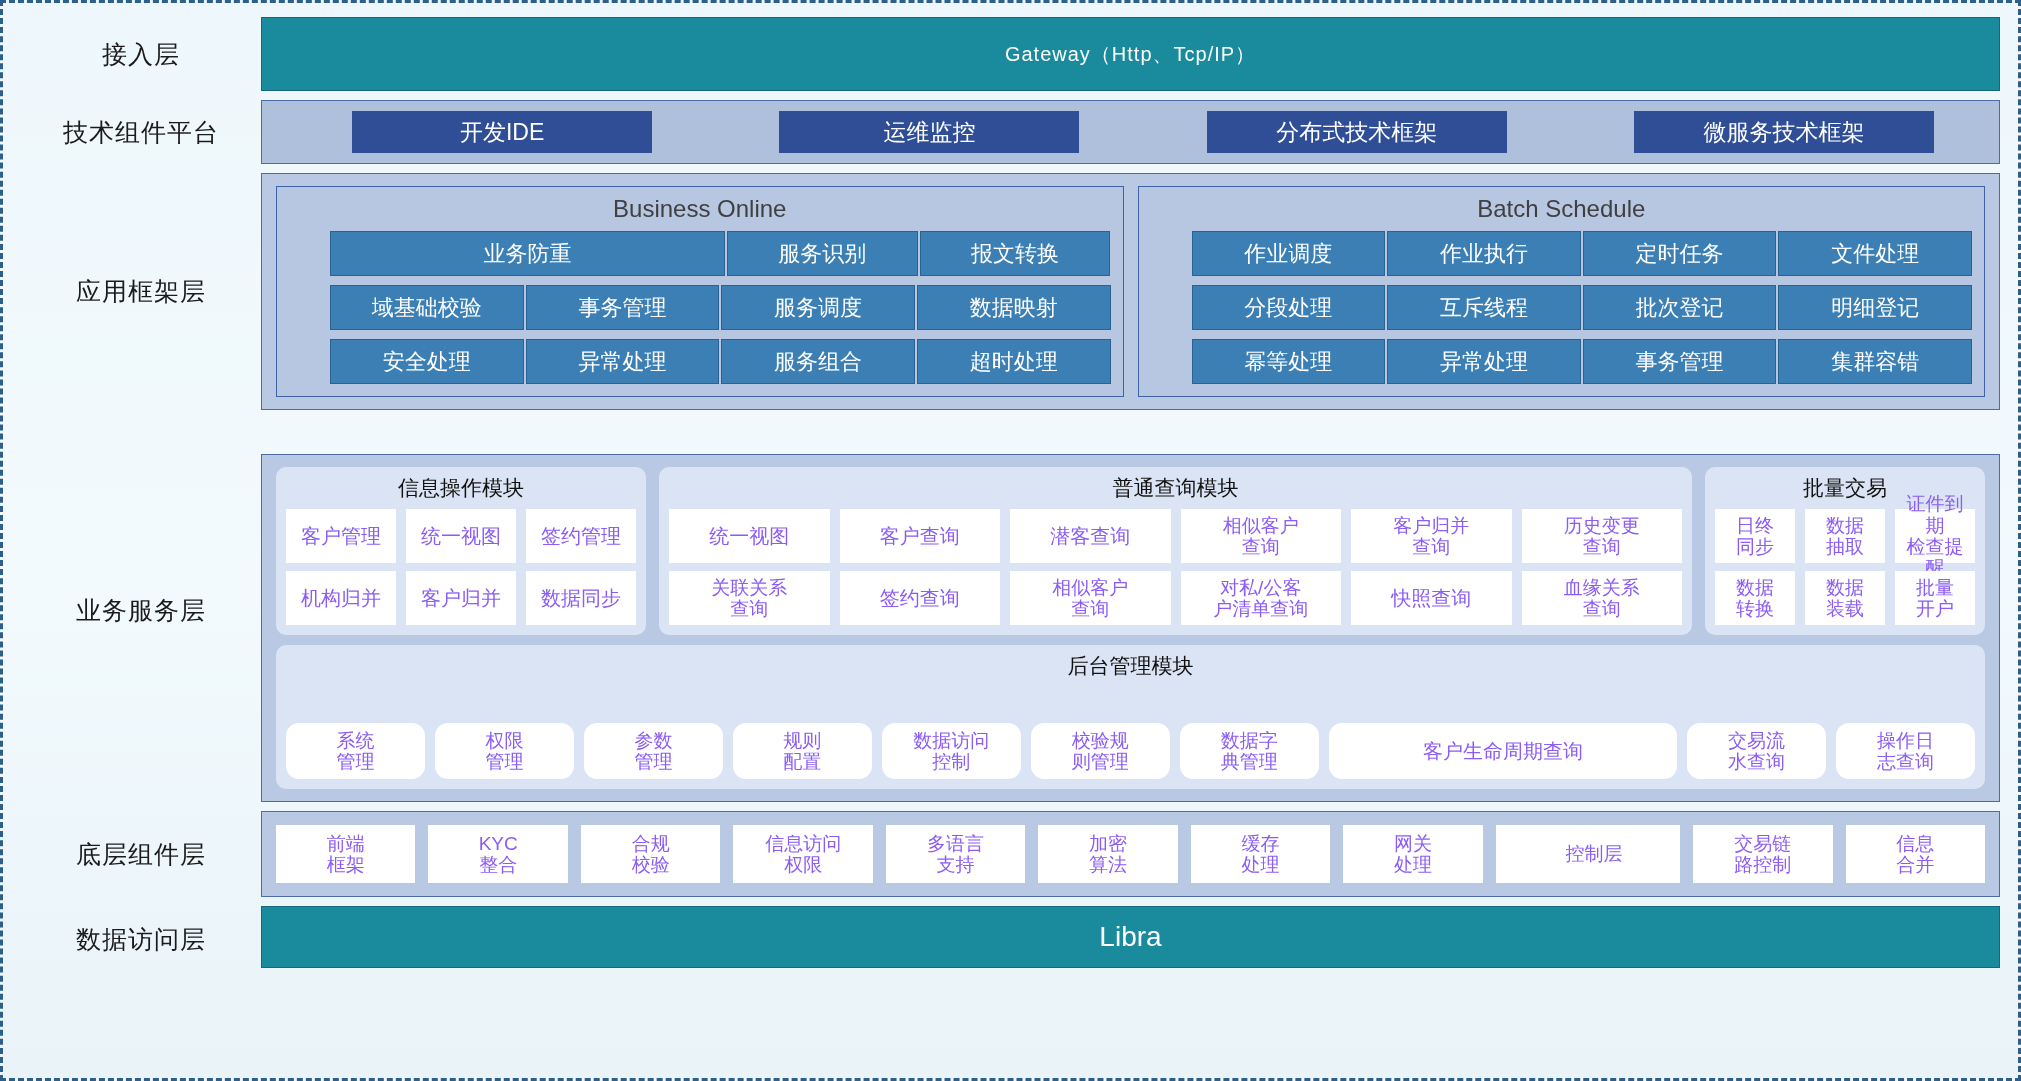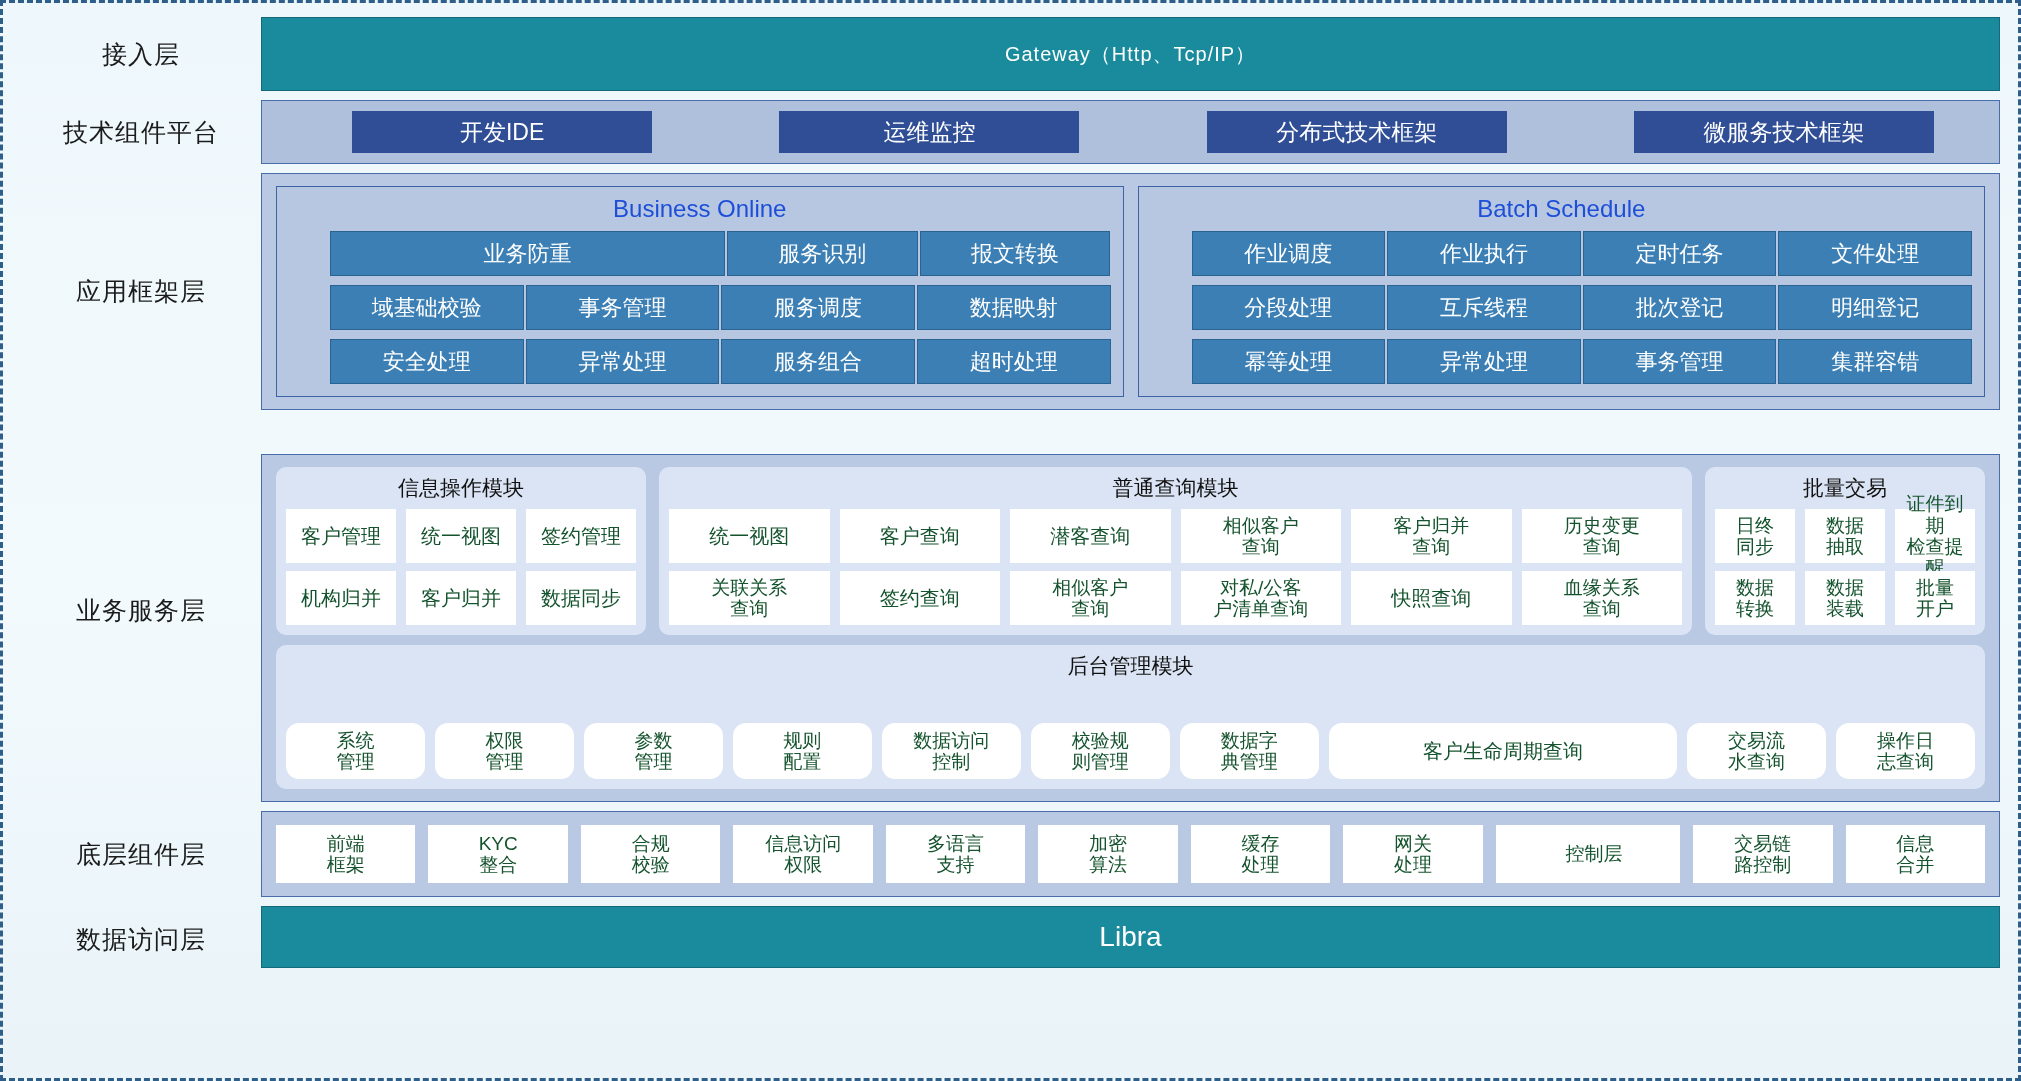--- a/index.html
+++ b/index.html
@@ -51,21 +51,21 @@
   .appfw-band{
     flex:1;background:#b9c8e3;border:1px solid #4a6ca8;
     display:flex;gap:14px;padding:12px 14px;box-sizing:border-box;
   }
   .appfw-group{
     flex:1;background:#b7c7e2;border:1px solid #3e63a4;
     padding:6px 12px 12px 12px;box-sizing:border-box;
     display:flex;flex-direction:column;
   }
   .group-title{
-    text-align:center;font-size:24px;color:#1d4ed8;margin:2px 0 8px 0;
+    text-align:center;font-size:24px;color:#404040;margin:2px 0 8px 0;
   }
   .grid3{display:flex;flex-direction:column;gap:9px;}
   .grid-row{display:flex;gap:2px;padding-left:41px;}
   .fw-cell{
     background:#3b7fb5;border:1px solid #2a6391;color:#ffffff;
     font-size:22px;height:43px;flex:1;
     display:flex;align-items:center;justify-content:center;
   }
   .fw-cell.span2{flex:2.08;}
 
@@ -78,21 +78,21 @@
   .biz-top{display:flex;gap:13px;}
   .mod-card{
     background:#dbe4f4;border-radius:10px;
     padding:4px 10px 10px 10px;box-sizing:border-box;
     display:flex;flex-direction:column;
   }
   .mod-title{text-align:center;font-size:21px;color:#111;margin:3px 0 7px 0;}
   .mod-rows{display:flex;flex-direction:column;gap:8px;}
   .mod-row{display:flex;gap:10px;}
   .wcell{
-    background:#ffffff;color:#14532d;font-size:20px;
+    background:#ffffff;color:#8b5cf6;font-size:20px;
     height:54px;flex:1;padding:0 4px;box-sizing:border-box;
     display:flex;align-items:center;justify-content:center;
     text-align:center;line-height:1.12;
   }
   .wcell.sm{font-size:19px;}
   .m-info{flex:0 0 370px;}
   .m-query{flex:1;}
   .m-batch{flex:0 0 280px;}
   .biz-bottom{display:flex;}
   .mod-card.full{flex:1;gap:36px;}

